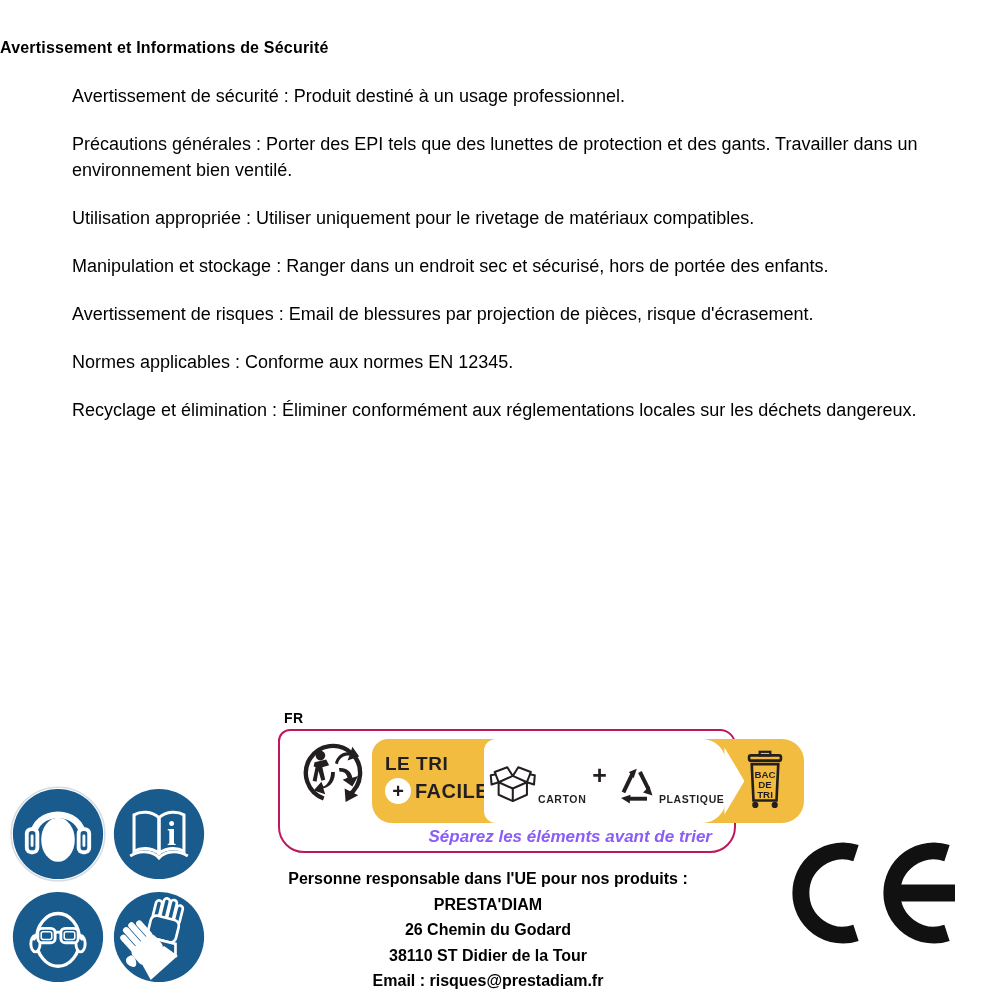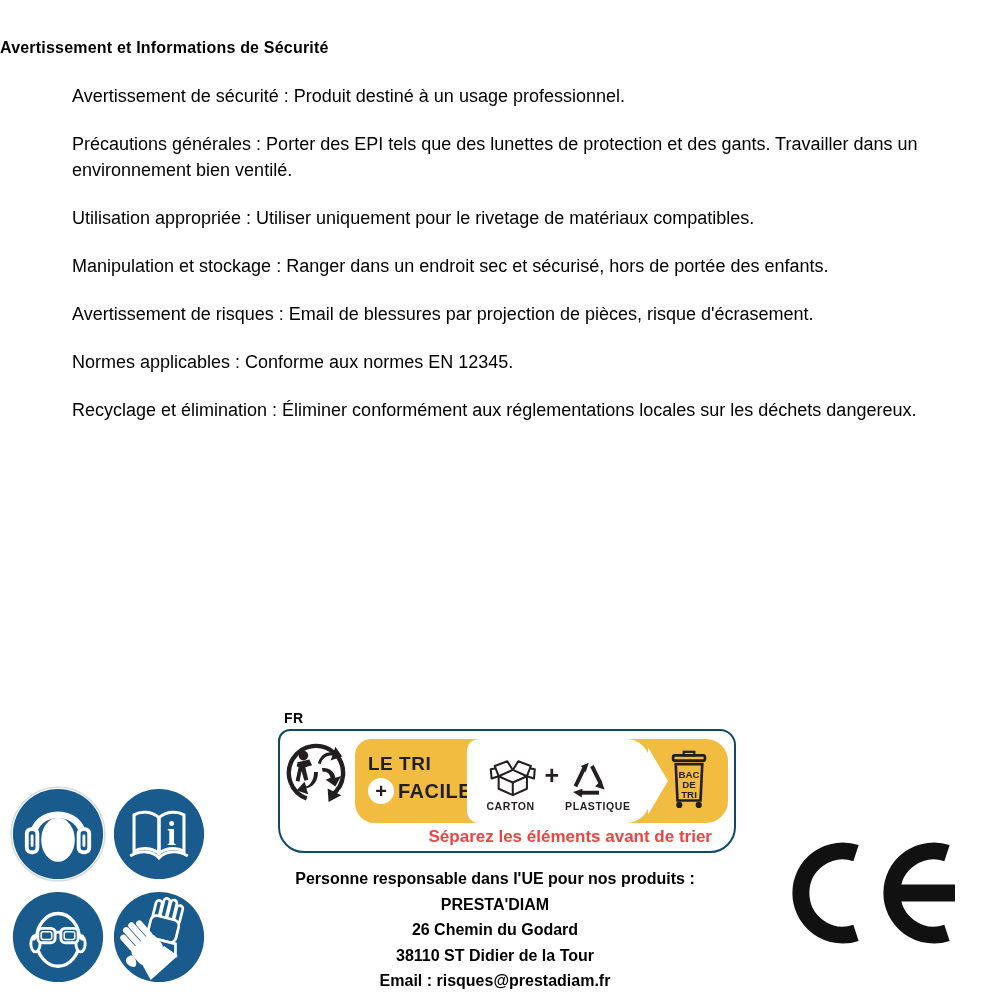--- a/index.html
+++ b/index.html
@@ -13,48 +13,48 @@
              font-size:18px; line-height:26px; }
   .content p { margin:0 0 22px 0; }
 
   .icons-grid { position:absolute; left:10px; top:786px; display:grid;
                 grid-template-columns:101px 101px; grid-auto-rows:103px; }
   .picto { width:96px; height:96px; display:block; }
 
   .tri-wrap { position:absolute; left:265px; top:710px; width:458px;margin-left:13px; }
   .fr-label { font-size:14px; font-weight:bold; margin:0 0 3px 6px; letter-spacing:0.5px; }
   .tri-box { box-sizing:border-box; width:458px; height:124px; background:#fff;
-             border:2px solid #0c4a6e; border-radius:12px 16px 26px 26px;
-             padding:8px 6px 0 5px; }
+             border:2px solid #be185d; border-radius:12px 16px 26px 26px;
+             padding:8px 6px 0 22px; }
   .tri-row { display:flex; align-items:flex-start; height:84px; }
   .triman { width:62px; height:68px; flex:0 0 auto; }
   .band { flex:1; margin-left:8px; height:84px; background:#F2BC40;
           border-radius:16px 22px 22px 20px; display:flex; position:relative; }
   .letri { width:112px; box-sizing:border-box; padding:15px 0 0 13px; color:#231F20; }
   .letri-line1 { font-size:19px; font-weight:800; letter-spacing:0.5px; line-height:1; }
   .letri-line2 { display:flex; align-items:center; margin-top:5px; gap:4px; }
   .plus-circle { width:26px; height:26px; background:#fff; border-radius:50%;
                  display:flex; align-items:center; justify-content:center;
                  font-size:20px; font-weight:900; color:#231F20; line-height:1; flex:0 0 auto; }
   .facile { font-size:20px; font-weight:800; letter-spacing:0.5px; }
   .bubble { position:relative; flex:1; background:#fff; border-radius:12px 24px 24px 12px;
             display:flex; align-items:center; justify-content:center; gap:5px;
             z-index:1; padding:4px 2px 0 2px; }
   .bubble::after { content:""; position:absolute; right:-18px; top:10%; height:80%;
                    width:20px; background:#fff;
                    clip-path:polygon(0 0, 100% 50%, 0 100%); }
-  .mat { display:flex; flex-direction:column; align-items:flex-start; }
+  .mat { display:flex; flex-direction:row; align-items:flex-end; }
   .mat-label { font-size:10.5px; font-weight:bold; letter-spacing:0.6px; color:#231F20; margin-top:1px; }
   .mat-plus { font-size:25px; font-weight:900; color:#231F20; margin:0 1px 16px 1px; }
   .bin-sec { flex:0 0 78px; display:flex; align-items:center; justify-content:flex-start;
              padding-left:16px; box-sizing:border-box; }
-  .tagline { text-align:right; padding:4px 16px 0 0; font-size:17px; 
-             font-weight:600; color:#ef4444; }
-
-  .address { position:absolute; left:245px; top:866px; width:500px; text-align:center;
+  .tagline { text-align:right; padding:4px 16px 0 0; font-size:17px; font-style:italic;
+             font-weight:600; color:#8b5cf6; }
+
+  .address { position:absolute; left:238px; top:866px; width:500px; text-align:center;
              font-size:16px; font-weight:bold; line-height:25.5px; }
 
   .ce { position:absolute; left:792px; top:842px; width:168px; height:102px; }
 </style>
 </head>
 <body>
 
 <div class="page">
 
   <h1 class="title">Avertissement et Informations de Sécurité</h1>

